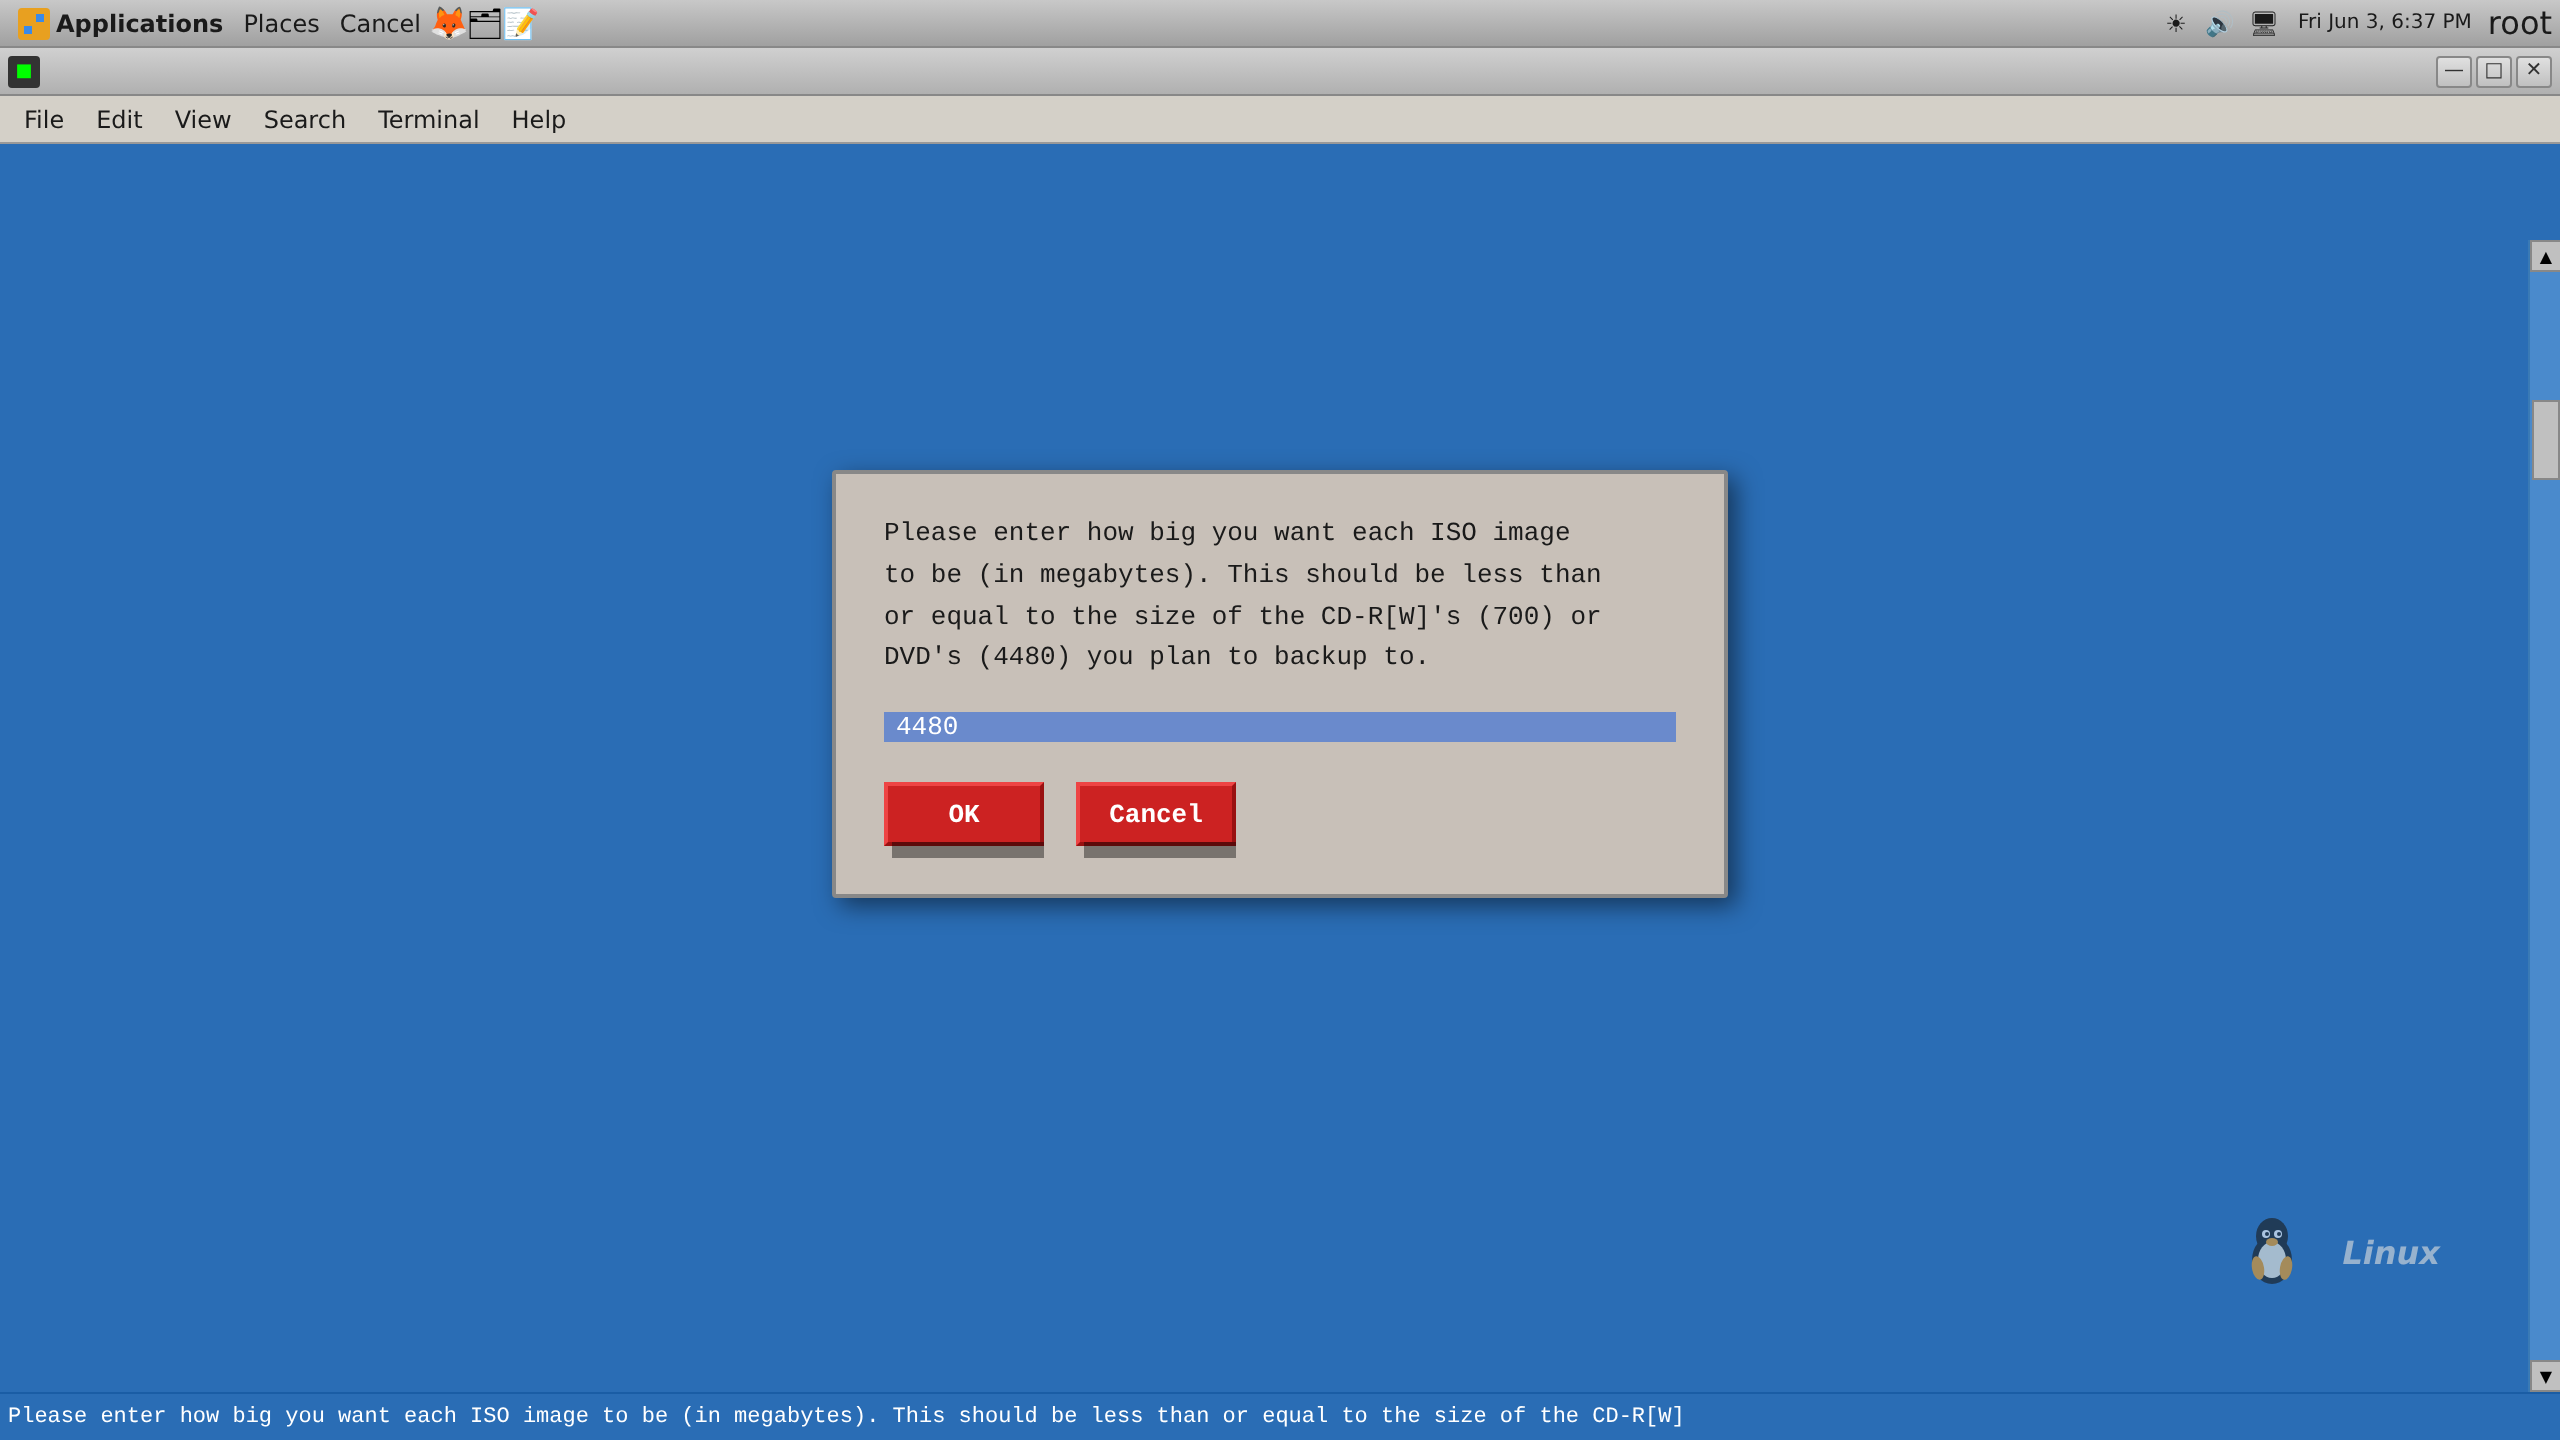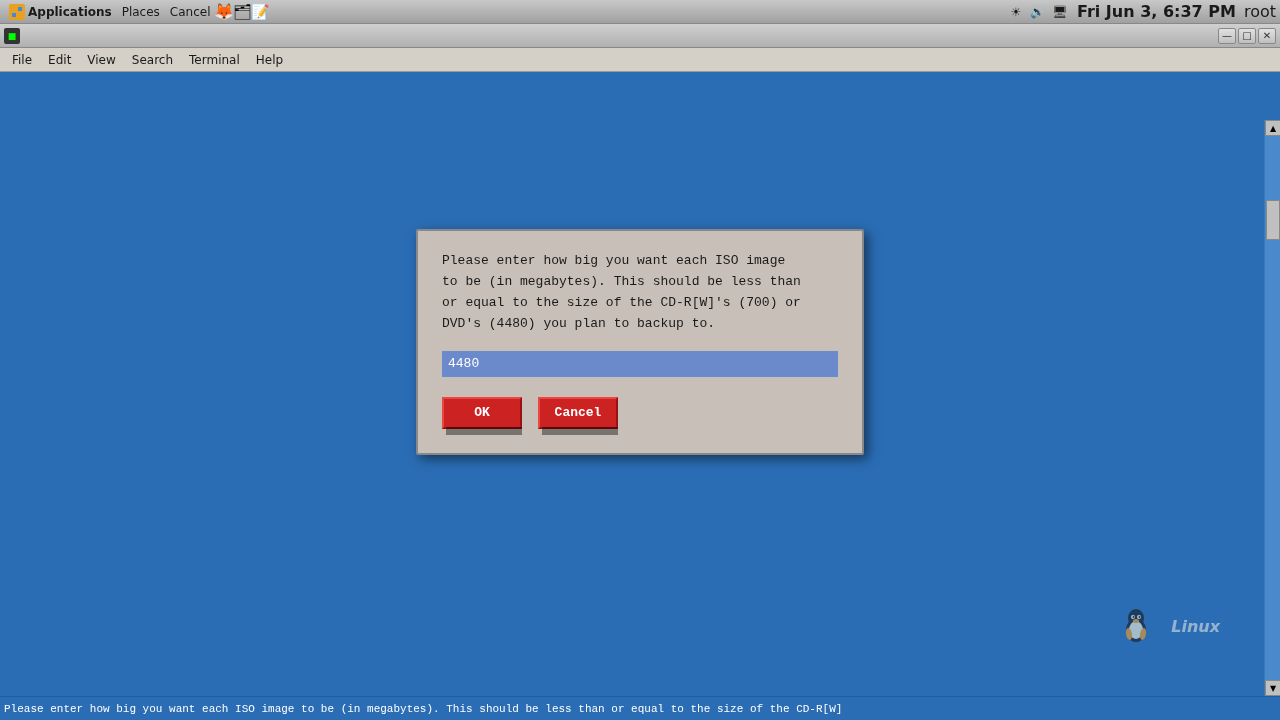--- a/index.html
+++ b/index.html
@@ -77,22 +77,22 @@
     .tray-icon {
       width: 18px;
       height: 16px;
       display: flex;
       align-items: center;
       justify-content: center;
       font-size: 12px;
     }
 
     .clock-area {
-      font-size: 16px;
-      font-weight: bold;
+      font-size: 10px;
+      font-weight: normal;
       color: #1a1a1a;
     }
 
     .user-label {
       font-size: 16px;
       font-weight: normal;
       color: #1a1a1a;
     }
 
     
@@ -311,21 +311,21 @@
       line-height: 1.6;
       margin-bottom: 16px;
     }
 
     .dialog-input-row {
       margin-bottom: 20px;
     }
 
     .dialog-input {
       width: 100%;
-      height: 26px;
+      height: 15px;
       background: #6a8acc;
       border: none;
       padding: 2px 6px;
       font-family: 'Courier New', monospace;
       font-size: 13px;
       color: #ffffff;
       outline: none;
     }
 
     .dialog-buttons {

